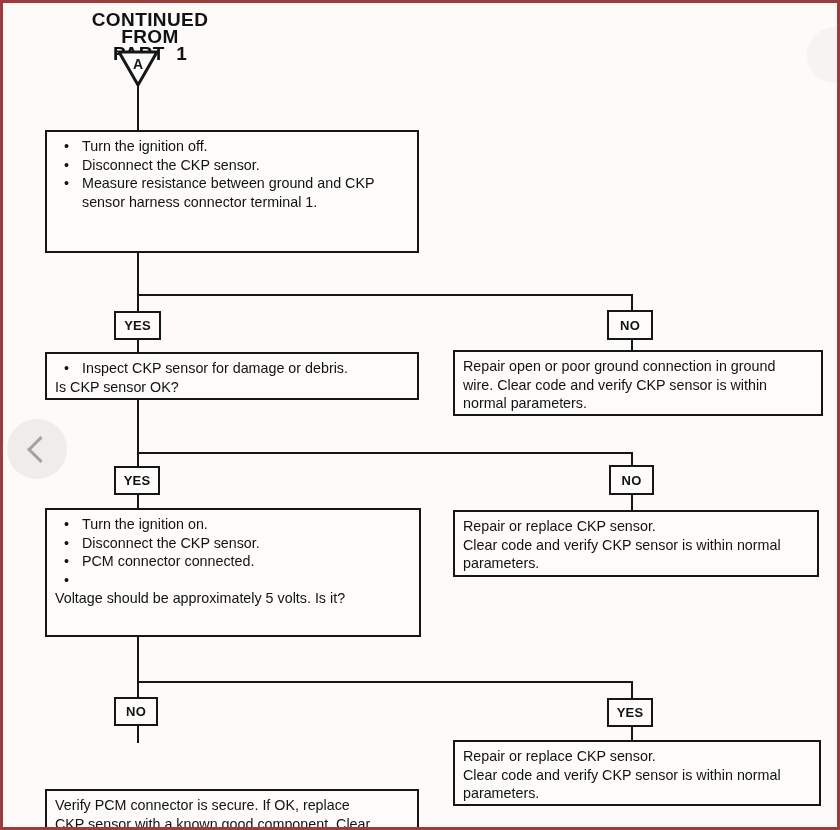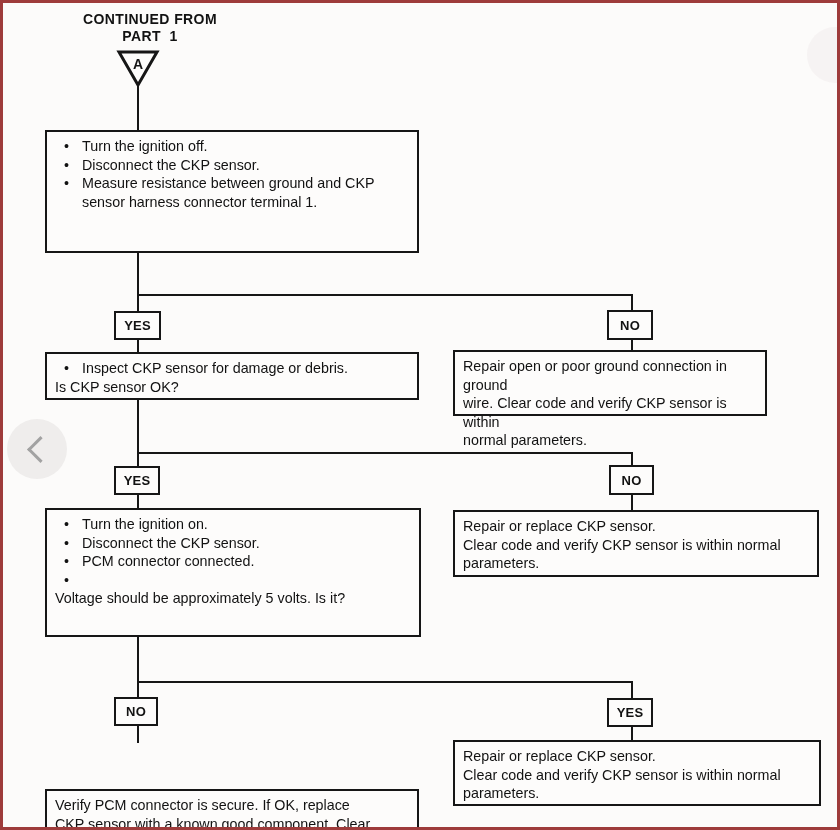--- a/index.html
+++ b/index.html
@@ -3,21 +3,21 @@
 <meta charset="utf-8">
 <style>
   html,body { margin:0; padding:0; background:#ffffff; }
   .frame {
     position:relative; width:840px; height:830px; box-sizing:border-box;
     background:#fcfbfa; border:3px solid #9e3b3b; overflow:hidden;
     font-family:"Liberation Sans", sans-serif; color:#121212;
   }
   .title {
     position:absolute; left:58px; top:8px; width:178px; text-align:center;
-    font-weight:bold; font-size:14px; line-height:17px; letter-spacing:.4px;
+    font-weight:bold; font-size:19px; line-height:17px; letter-spacing:.4px;
   }
   .title .l2 { white-space:pre; }
   .tri-wrap { position:absolute; left:112px; top:45px; }
   .vline, .hline { position:absolute; background:#161616; }
   .fbox {
     position:absolute; border:2px solid #161616; box-sizing:border-box;
     background:#fdfcfb; font-size:14.3px; line-height:18.6px; padding:5px 8px 4px 8px;
   }
   .bullet-row { display:flex; }
   .bullet-row .dot { flex:0 0 10px; margin-left:9px; margin-right:8px; }
@@ -99,21 +99,21 @@
   <div class="label-box" style="left:604px; top:307px; width:46px; height:30px;">NO</div>
 
   <div class="fbox" style="left:42px; top:349px; width:374px; height:48px;">
     <div class="bullet-row">
       <span class="dot">•</span>
       <span class="wrap">Inspect CKP sensor for damage or debris.</span>
     </div>
     <div class="wrap">Is CKP sensor OK?</div>
   </div>
 
-  <div class="fbox wrap" style="left:450px; top:347px; width:314px; height:66px;">Repair open or poor ground connection in ground
+  <div class="fbox wrap" style="left:450px; top:347px; width:370px; height:66px;">Repair open or poor ground connection in ground
 wire. Clear code and verify CKP sensor is within
 normal parameters.</div>
 
   <div class="label-box" style="left:111px; top:463px; width:46px; height:29px;">YES</div>
   <div class="label-box" style="left:606px; top:462px; width:45px; height:30px;">NO</div>
 
   <div class="fbox" style="left:42px; top:505px; width:376px; height:129px;">
     <div class="bullet-row">
       <span class="dot">•</span>
       <span class="wrap">Turn the ignition on.</span>

